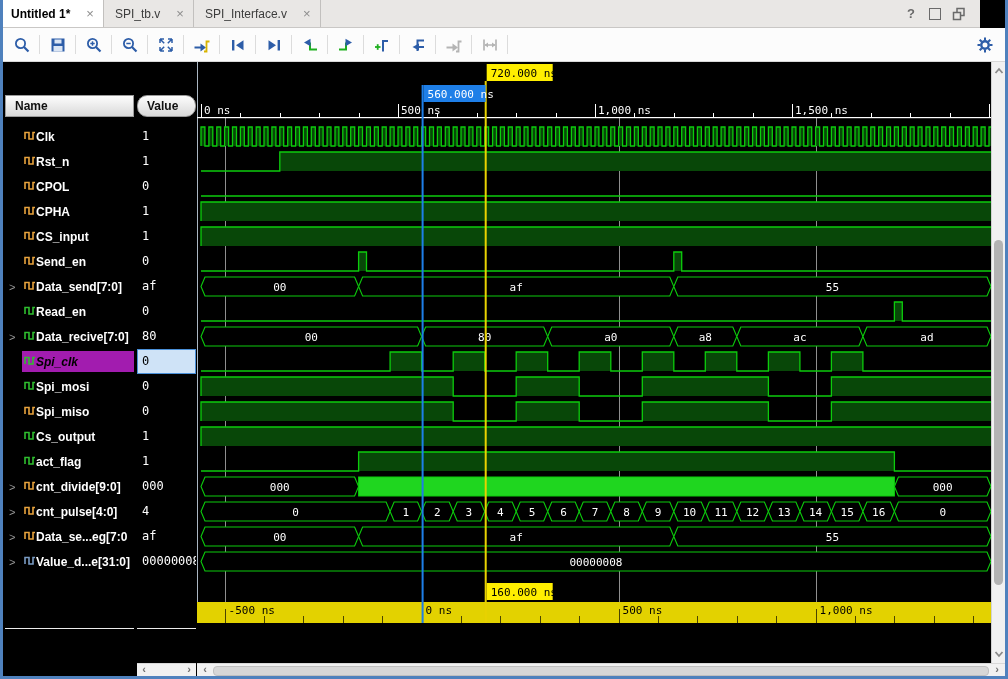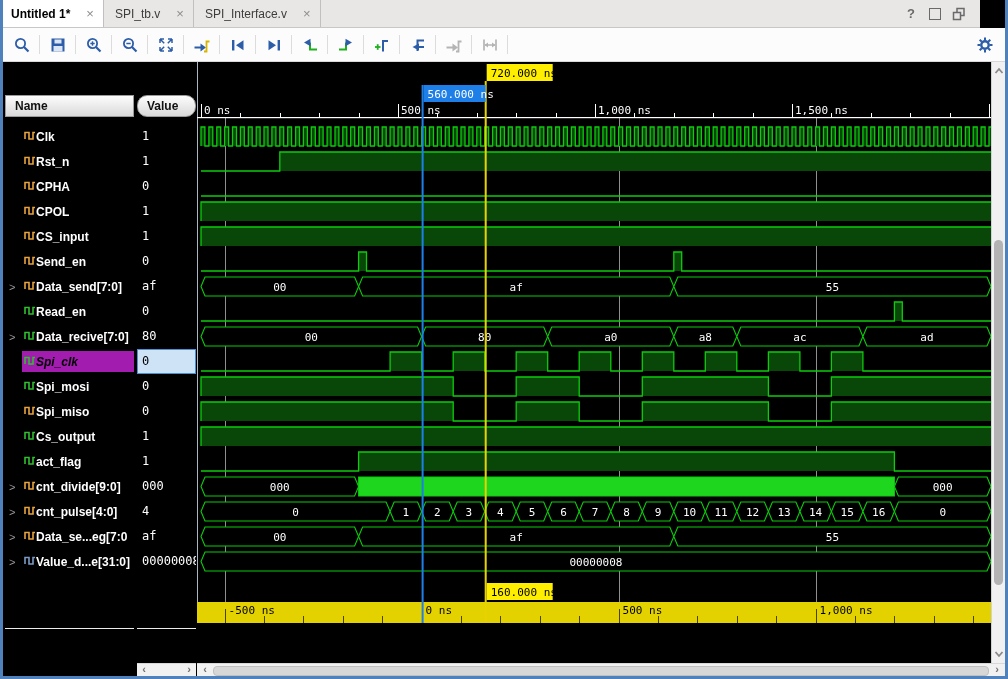--- a/index.html
+++ b/index.html
@@ -227,30 +227,30 @@
             </svg></span>
           <span>Rst_n</span>
         </span>
       </div>
       <div class="nrow">
         <span class="exp"></span>
         <span class="rowbody">
           <span class="sigicon"><svg width="12" height="12" viewBox="0 0 12 12">
               <path d="M1,10 V3.5 H5 V10 H9 V3.5 H11" fill="none" stroke="#e8a33d" stroke-width="1.6"></path>
             </svg></span>
+          <span>CPOL</span>
+        </span>
+      </div>
+      <div class="nrow">
+        <span class="exp"></span>
+        <span class="rowbody">
+          <span class="sigicon"><svg width="12" height="12" viewBox="0 0 12 12">
+              <path d="M1,10 V3.5 H5 V10 H9 V3.5 H11" fill="none" stroke="#e8a33d" stroke-width="1.6"></path>
+            </svg></span>
           <span>CPHA</span>
-        </span>
-      </div>
-      <div class="nrow">
-        <span class="exp"></span>
-        <span class="rowbody">
-          <span class="sigicon"><svg width="12" height="12" viewBox="0 0 12 12">
-              <path d="M1,10 V3.5 H5 V10 H9 V3.5 H11" fill="none" stroke="#e8a33d" stroke-width="1.6"></path>
-            </svg></span>
-          <span>CPOL</span>
         </span>
       </div>
       <div class="nrow">
         <span class="exp"></span>
         <span class="rowbody">
           <span class="sigicon"><svg width="12" height="12" viewBox="0 0 12 12">
               <path d="M1,10 V3.5 H5 V10 H9 V3.5 H11" fill="none" stroke="#e8a33d" stroke-width="1.6"></path>
             </svg></span>
           <span>CS_input</span>
         </span>

